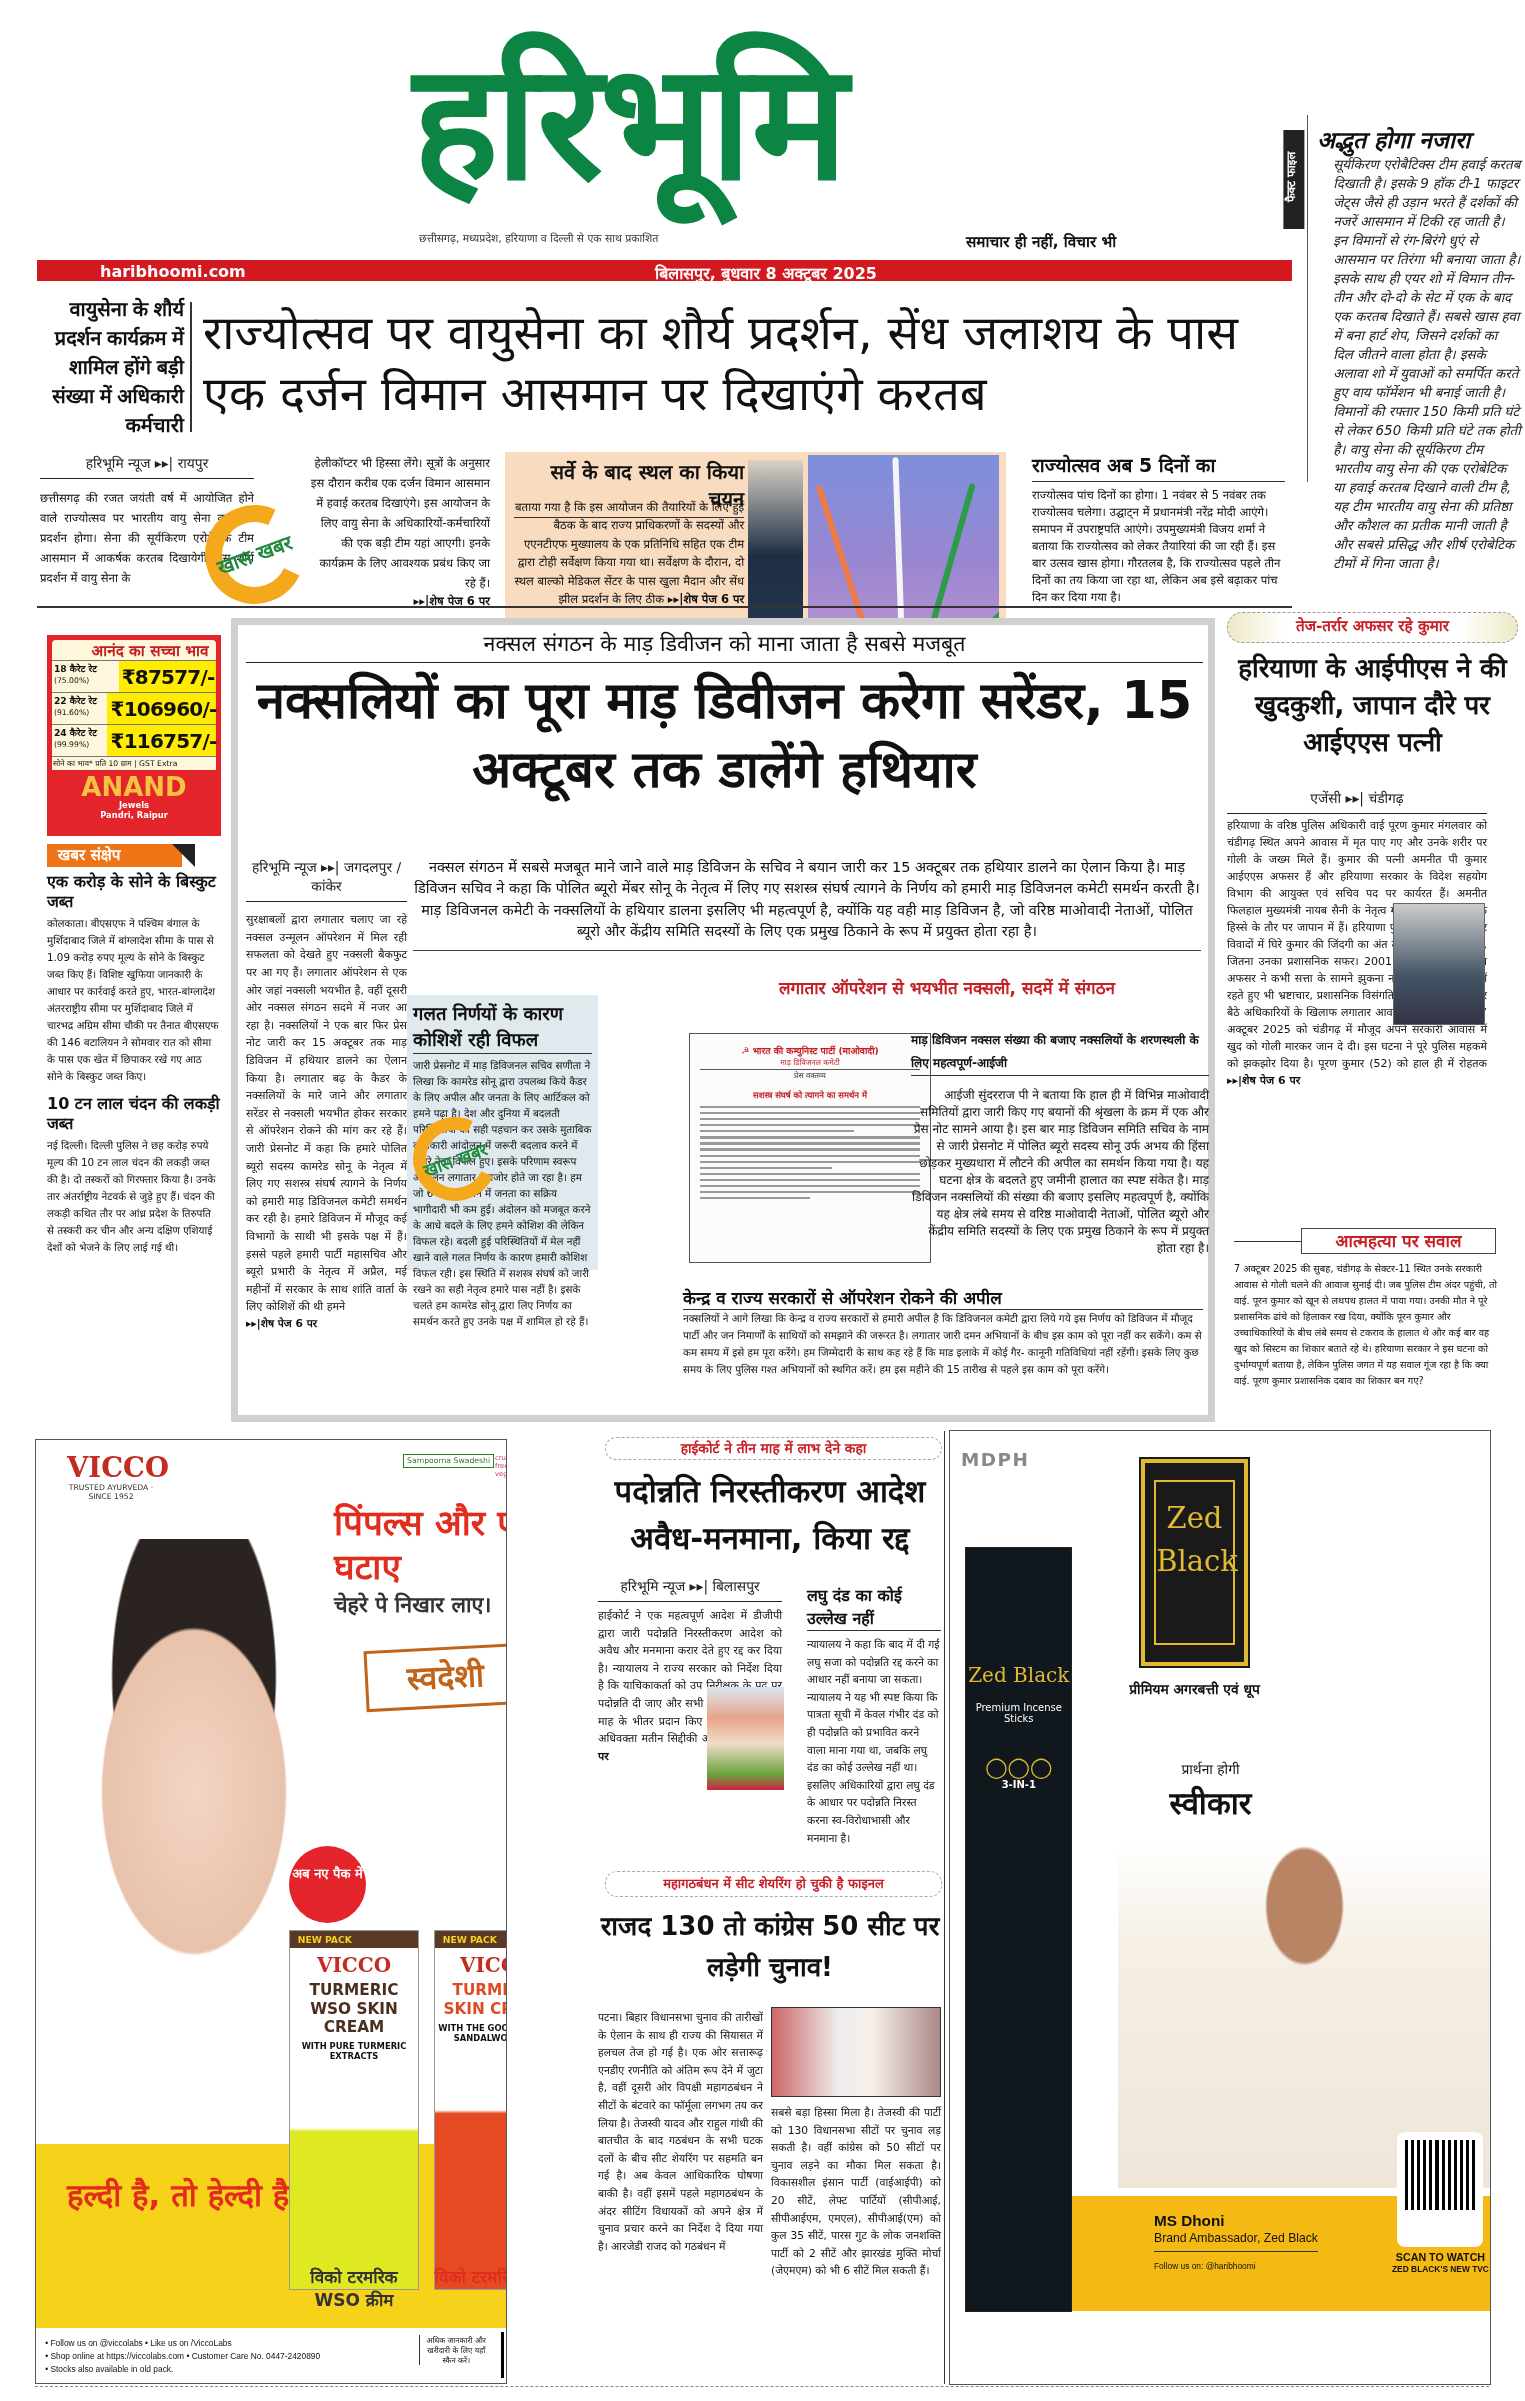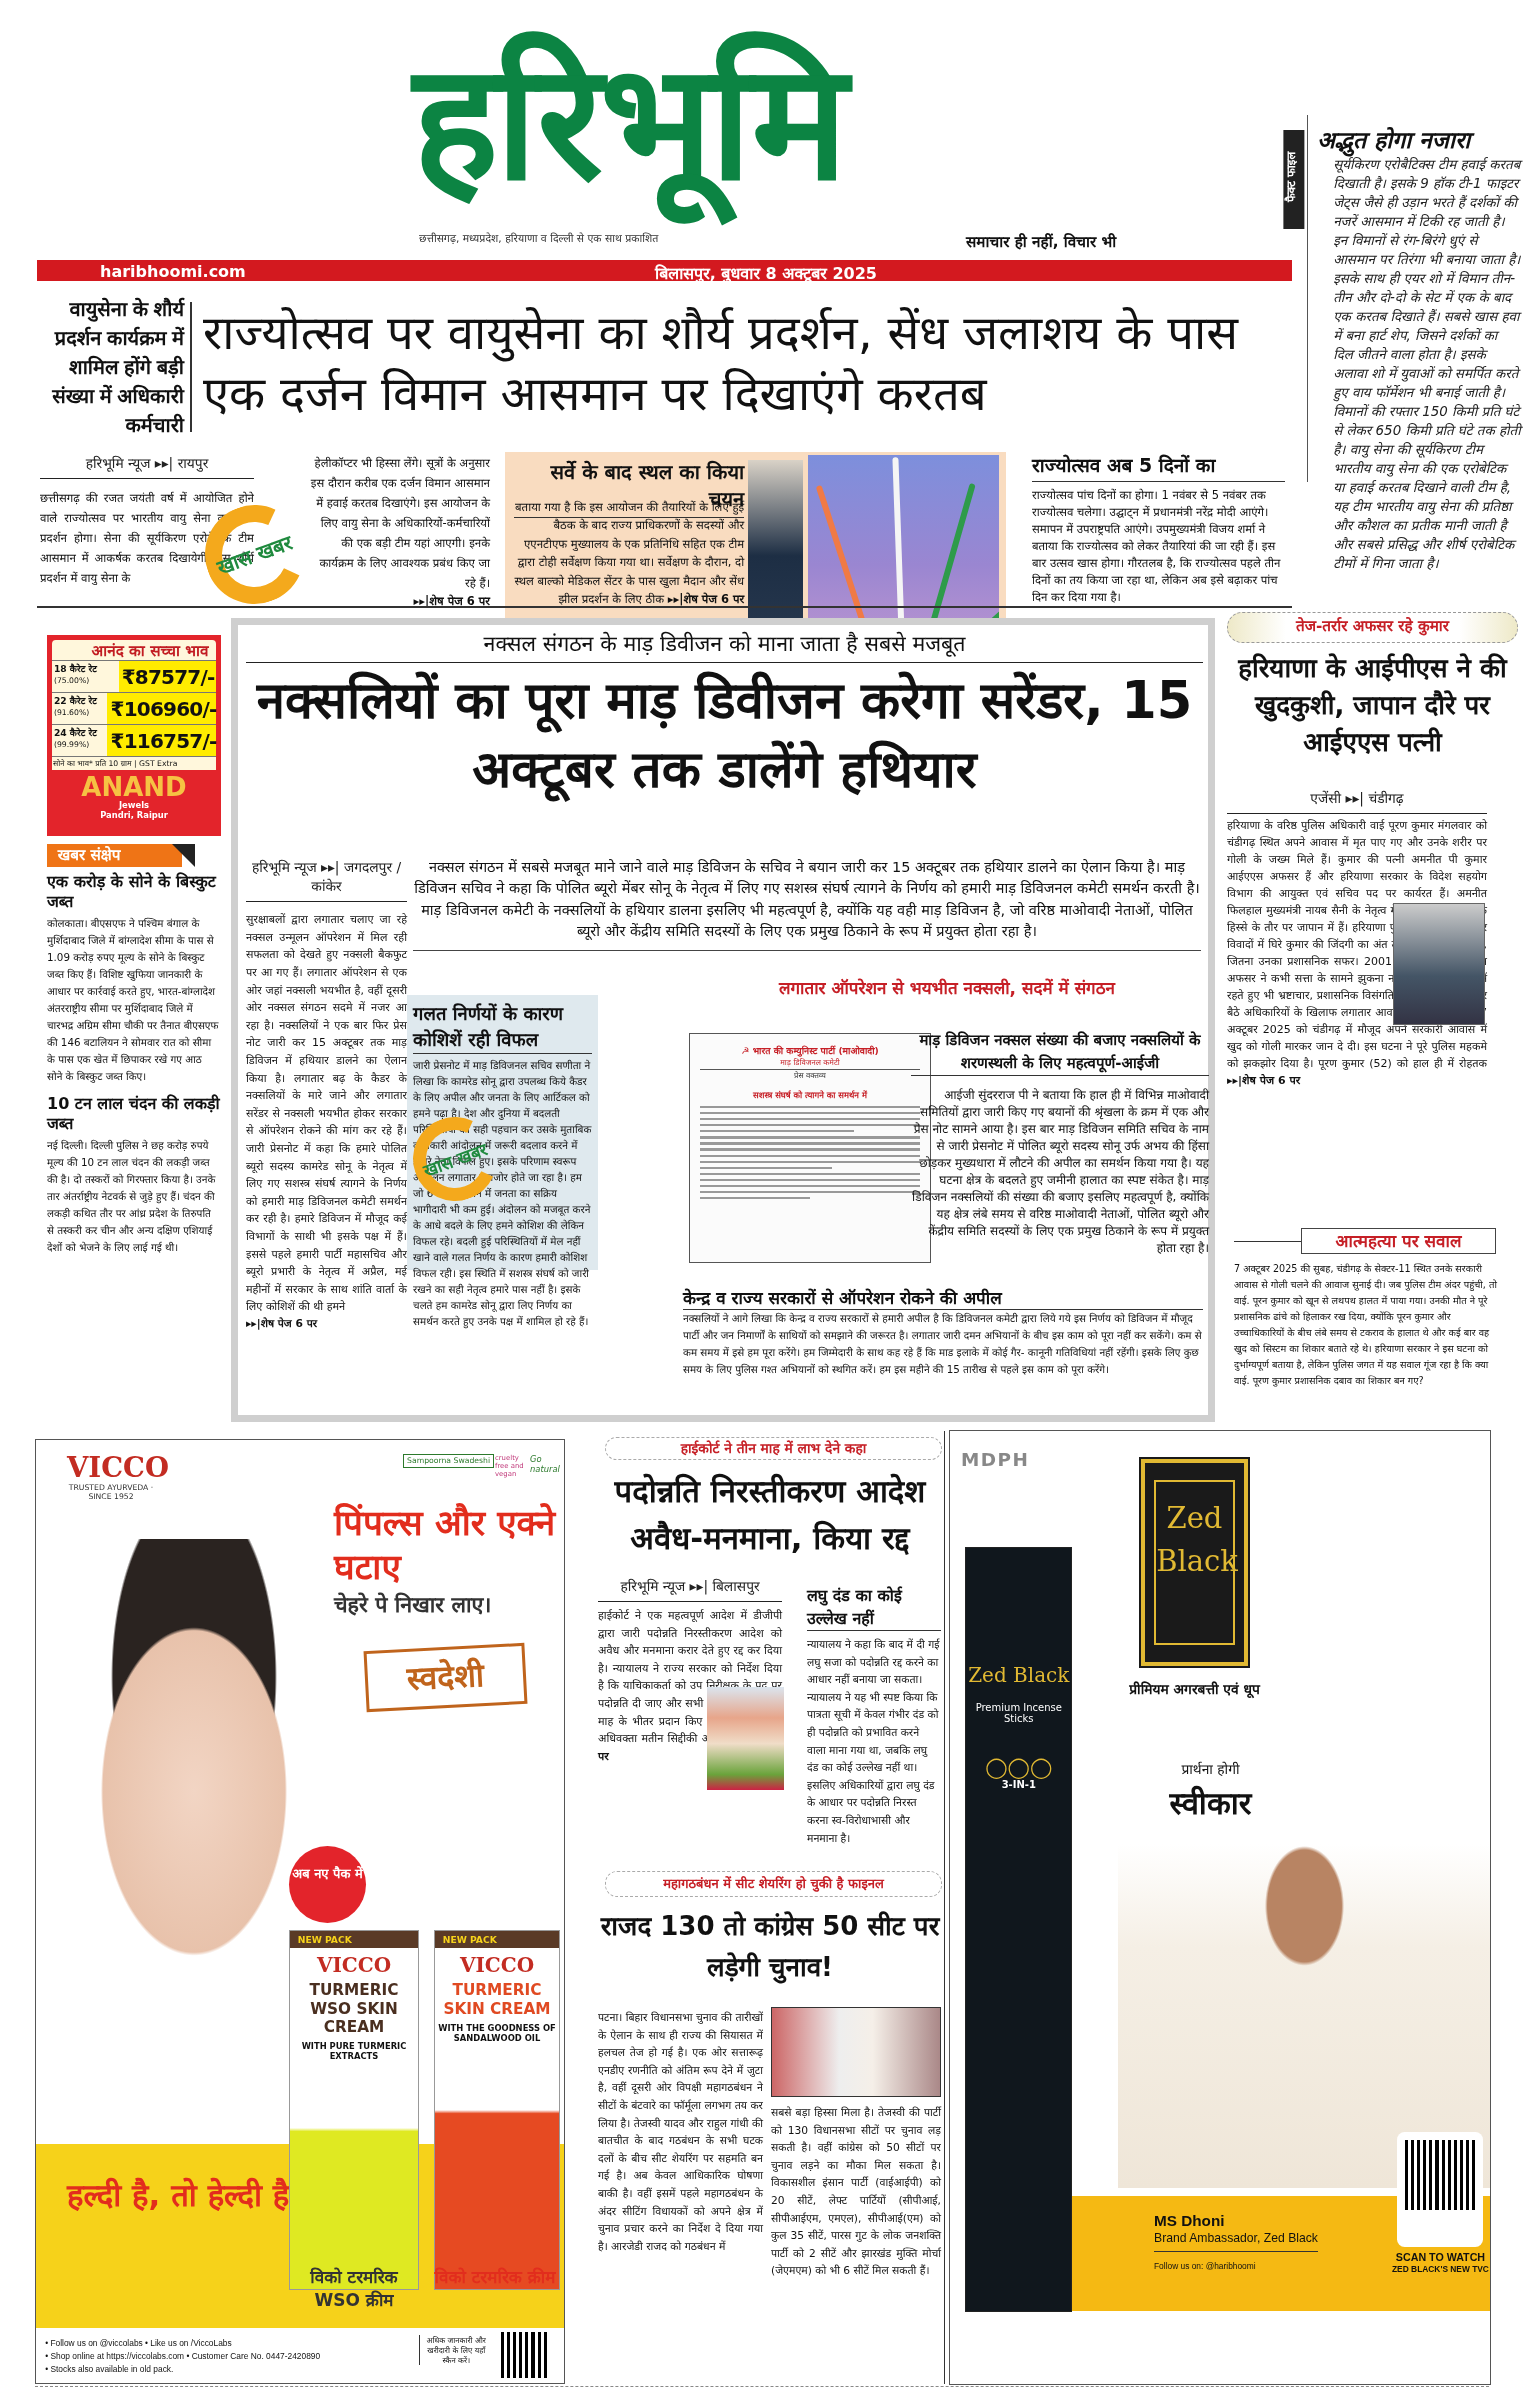--- a/index.html
+++ b/index.html
@@ -62,34 +62,34 @@
   .naxal-col1 { left: 246px; top: 857px; width: 161px; }
   .galat { left: 407px; top: 995px; width: 191px; height: 275px; background: #dfe9ee; padding: 6.1px; }
   .galat h3 { font-size: 18.4px; line-height: 26px; font-weight: bold; border-bottom: 1.5px solid #333; margin-bottom: 3.1px; }
   .galat p { font-size: 10.3px; line-height: 16px; }
   .red-sub { left: 687px; top: 976px; width: 520px; font-size: 17px; font-weight: bold; color: #c61f26; text-align: center; }
   .press { left: 689px; top: 1033px; width: 242px; height: 230px; border: 0.8px solid #555; background: #fbfbfb; padding: 10px; }
   .press .t1 { color: #c61f26; font-size: 9.2px; text-align: center; font-weight: bold; }
   .press .t2 { color: #c61f26; font-size: 7.7px; text-align: center; border-bottom: 0.8px solid #555; padding-bottom: 2.3px; }
   .press .t3 { color: #c61f26; font-size: 8.4px; text-align: center; margin: 6.1px 0; font-weight: bold; }
   .press .lines div { height: 2.3px; background: #999; margin: 3.8px 0; }
-  .ig-head { left: 911px; top: 1029px; width: 298px; font-size: 15px; font-weight: bold; text-align: center; line-height: 23px; border-bottom: 1.5px solid #333; }
+  .ig-head { left: 911px; top: 1029px; width: 298px; font-size: 12px; font-weight: bold; text-align: left; line-height: 23px; border-bottom: 1.5px solid #333; }
   .ig-body { left: 911px; top: 1087px; width: 298px; font-size: 12px; line-height: 17px; text-align: right; }
   .appeal-head { left: 683px; top: 1286px; width: 520px; font-size: 17px; font-weight: bold; border-bottom: 1.5px solid #333; }
   .appeal-body { left: 683px; top: 1310px; width: 520px; font-size: 10.3px; line-height: 17px; }
   
   .tej { left: 1227px; top: 612px; width: 291px; height: 31px; border: 1.5px dashed #999; border-radius: 15.3px; text-align: center; color: #c61f26; font-size: 15.3px; font-weight: bold; line-height: 27.5px; background: linear-gradient(90deg,#eee9c8 0%, #fff 20%, #fff 80%, #eee9c8 100%); }
   .ips-head { left: 1227px; top: 650px; width: 291px; font-size: 26px; line-height: 37px; font-weight: bold; text-align: center; }
   .ips-byline { left: 1227px; top: 788px; width: 260px; }
   .ips-body { left: 1227px; top: 817px; width: 260px; font-size: 11px; line-height: 17px; text-align: justify; }
   .ips-photo { position: absolute; left: 1393px; top: 903px; width: 92px; height: 122px; background: linear-gradient(180deg,#ccc 0%,#456 60%,#334 100%); border:0.8px solid #666; }
   .atma-box { left: 1301px; top: 1228px; width: 195px; height: 26px; border: 0.8px solid #444; text-align: center; color: #c61f26; font-size: 17px; font-weight: bold; line-height: 24.5px; }
   .atma-body { left: 1234px; top: 1261px; width: 264px; font-size: 9.6px; line-height: 16px; }
   
-  .vicco { left: 35px; top: 1439px; width: 530px; height: 945px; border: 0.8px solid #555; overflow: hidden; background: #fff; }
+  .vicco { left: 35px; top: 1439px; width: 472px; height: 945px; border: 0.8px solid #555; overflow: hidden; background: #fff; }
   .vicco-logo { position:absolute; left: 31px; top: 10.7px; color: #c32c22; font-size: 27.5px; font-weight: bold; font-family: "DejaVu Serif", serif; }
   .vicco-sub { position:absolute; left: 29px; top: 43px; font-size: 7.7px; color: #333; text-align: center; width: 92px; }
   .vicco-h1 { position:absolute; left: 298px; top: 61px; width: 230px; color: #e22d1d; font-size: 35px; line-height: 44px; font-weight: 900; }
   .vicco-h2 { position:absolute; left: 298px; top: 149px; font-size: 21.4px; font-weight: bold; color: #333; }
   .swadeshi { position:absolute; left: 329px; top: 207px; width: 161px; height: 61px; border: 3.1px solid #c0641c; color: #c0641c; font-size: 32px; font-weight: 900; text-align: center; line-height: 54px; transform: rotate(-3deg); }
   .face { position:absolute; left: 15.3px; top: 99px; width: 260px; height: 459px; background: radial-gradient(ellipse at 55% 55%, #f2d5c4 0%, #e8c2ab 45%, transparent 46%), radial-gradient(ellipse at 55% 30%, #2a2320 0%, #2a2320 40%, transparent 41%); }
   .badge { position:absolute; left: 253px; top: 406px; width: 77px; height: 77px; background: #e3242b; border-radius: 50%; color: #fff; font-size: 13px; font-weight: bold; text-align: center; padding-top: 18.4px; line-height: 20px; }
   .yellow-band { position:absolute; left: 0; top: 704px; width: 530px; height: 184px; background: #f6d21a; }
   .haldi { position:absolute; left: 31px; top: 735px; color: #e22d1d; font-size: 31px; font-weight: 900; line-height: 41px; }
   .box-wso { position:absolute; left: 253px; top: 490px; width: 130px; height: 360px; background: linear-gradient(180deg,#fff 0%,#fff 55%,#dfe922 56%,#dfe922 100%); border: 0.8px solid #999; }

